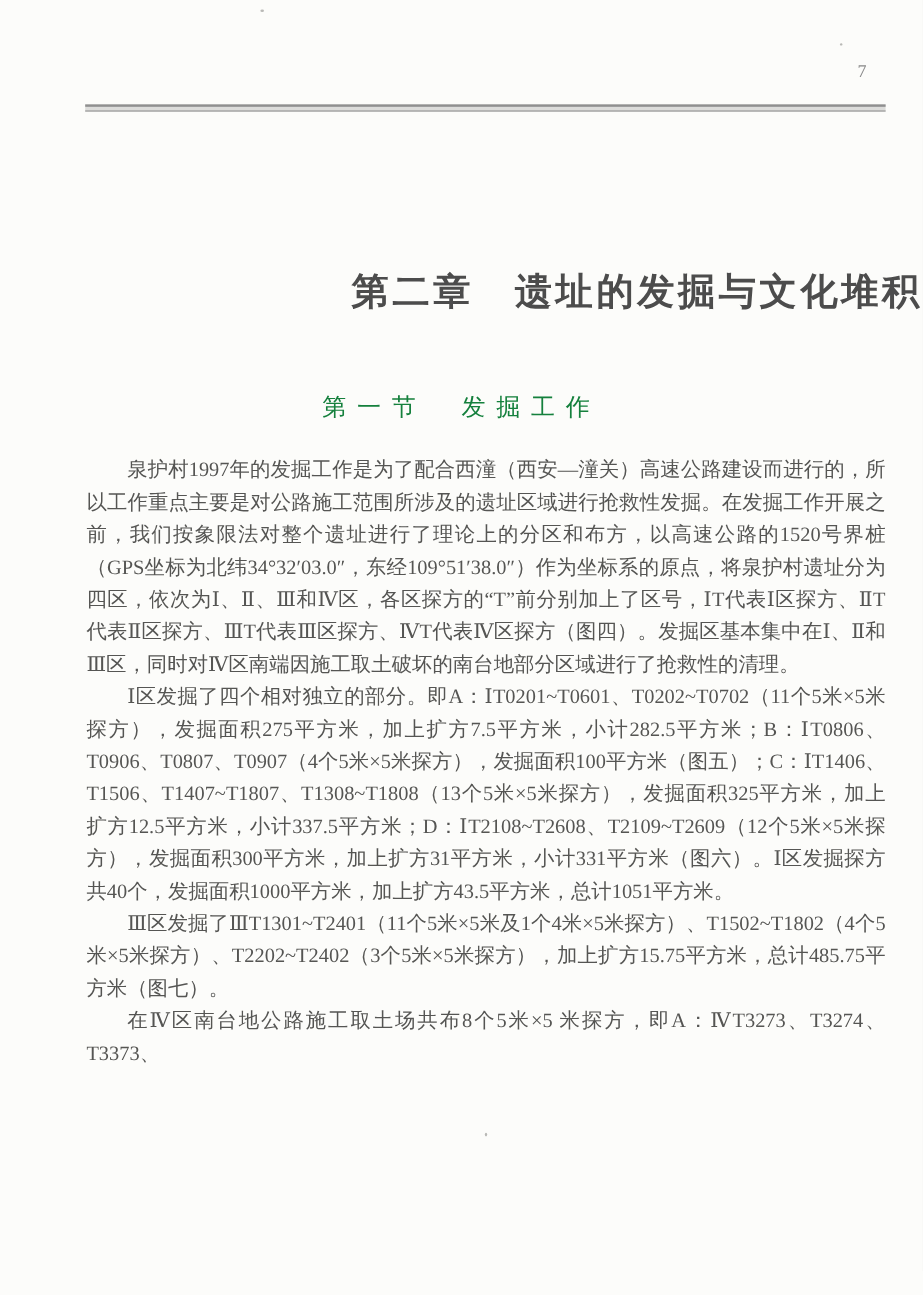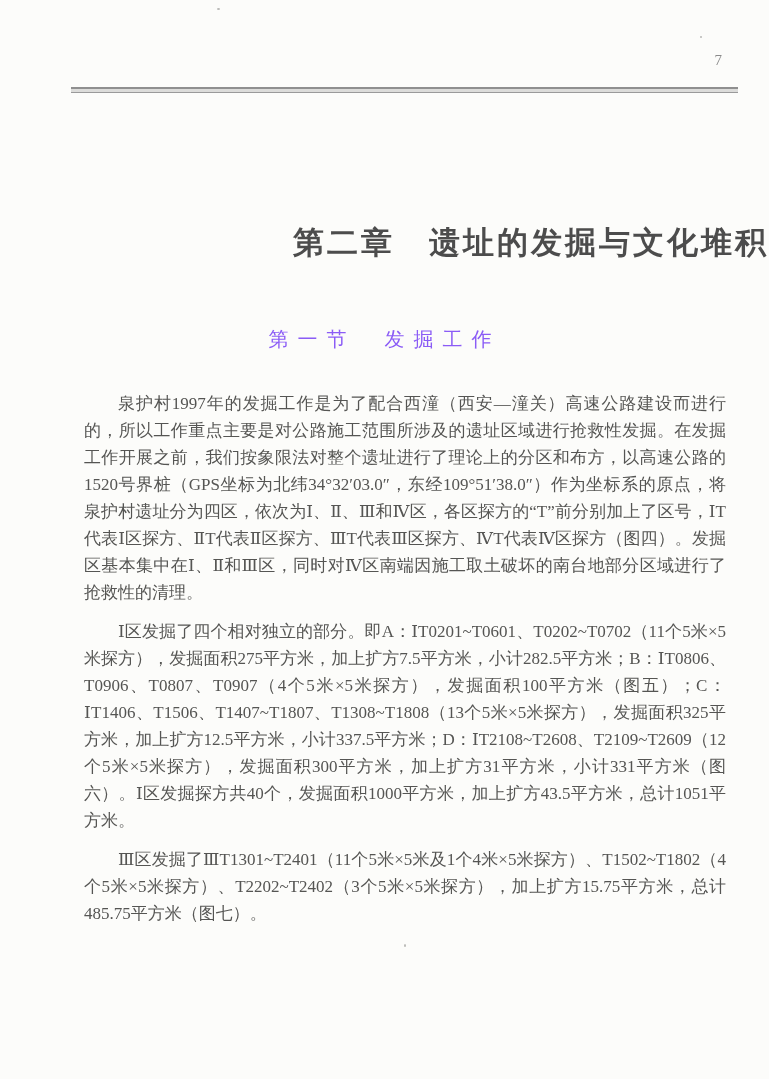--- a/index.html
+++ b/index.html
@@ -48,36 +48,36 @@
   }
 
   .section-title {
     position: absolute;
     top: 326px;
     left: 0;
     width: 100%;
     text-align: center;
     font-size: 20px;
     letter-spacing: 9px;
-    color: #8b5cf6;
+    color: #15803d;
   }
 
   .body-text {
     position: absolute;
     top: 378px;
     left: 72px;
     width: 666px;
     font-size: 17px;
     line-height: 27px;
     color: #555553;
     text-align: justify;
   }
 
   .body-text p {
-    margin: 12px;
+    margin: 0;
     padding: 0;
     text-indent: 2em;
   }
 
   
   .speck {
     position: absolute;
     background: #b9b9b6;
     border-radius: 50%;
   }
@@ -95,19 +95,20 @@
   <div class="header-rule"></div>
 
   <div class="chapter-title">第二章　遗址的发掘与文化堆积</div>
 
   <div class="section-title">第一节　发掘工作</div>
 
   <div class="body-text">
     <p>泉护村1997年的发掘工作是为了配合西潼（西安—潼关）高速公路建设而进行的，所以工作重点主要是对公路施工范围所涉及的遗址区域进行抢救性发掘。在发掘工作开展之前，我们按象限法对整个遗址进行了理论上的分区和布方，以高速公路的1520号界桩（GPS坐标为北纬34°32′03.0″，东经109°51′38.0″）作为坐标系的原点，将泉护村遗址分为四区，依次为Ⅰ、Ⅱ、Ⅲ和Ⅳ区，各区探方的“T”前分别加上了区号，ⅠT代表Ⅰ区探方、ⅡT代表Ⅱ区探方、ⅢT代表Ⅲ区探方、ⅣT代表Ⅳ区探方（图四）。发掘区基本集中在Ⅰ、Ⅱ和Ⅲ区，同时对Ⅳ区南端因施工取土破坏的南台地部分区域进行了抢救性的清理。</p>
     <p>Ⅰ区发掘了四个相对独立的部分。即A：ⅠT0201~T0601、T0202~T0702（11个5米×5米探方），发掘面积275平方米，加上扩方7.5平方米，小计282.5平方米；B：ⅠT0806、T0906、T0807、T0907（4个5米×5米探方），发掘面积100平方米（图五）；C：ⅠT1406、T1506、T1407~T1807、T1308~T1808（13个5米×5米探方），发掘面积325平方米，加上扩方12.5平方米，小计337.5平方米；D：ⅠT2108~T2608、T2109~T2609（12个5米×5米探方），发掘面积300平方米，加上扩方31平方米，小计331平方米（图六）。Ⅰ区发掘探方共40个，发掘面积1000平方米，加上扩方43.5平方米，总计1051平方米。</p>
     <p>Ⅲ区发掘了ⅢT1301~T2401（11个5米×5米及1个4米×5米探方）、T1502~T1802（4个5米×5米探方）、T2202~T2402（3个5米×5米探方），加上扩方15.75平方米，总计485.75平方米（图七）。</p>
+    <p>在Ⅳ区南台地公路施工取土场共布8个5米×5 米探方，即A：ⅣT3273、T3274、T3373、</p>
   </div>
 
   <div class="speck s1"></div>
   <div class="speck s2"></div>
   <div class="speck s3"></div>
 
 </div>
 
 </body></html>

